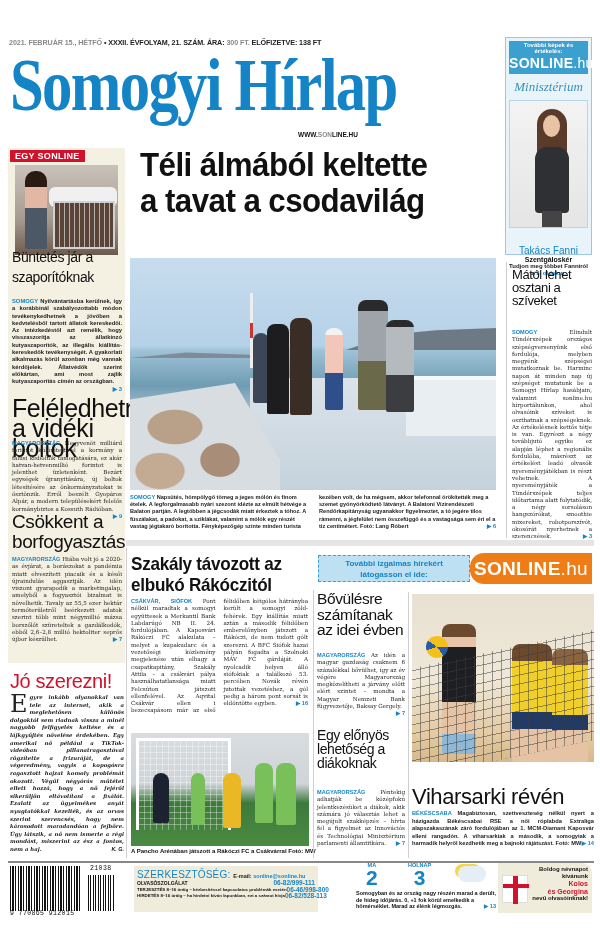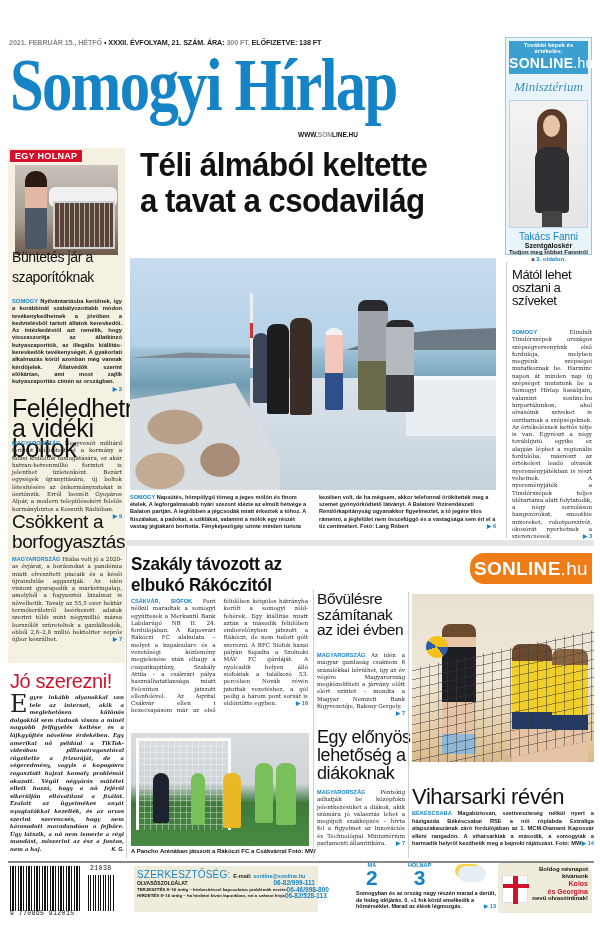--- a/index.html
+++ b/index.html
@@ -15,21 +15,21 @@
 .promo .top{background:#3b9fcf;color:#fff;text-align:center;padding:1px 0 2px}
 .promo .top .s{font-size:6px;font-weight:bold;display:block}
 .promo .top .b{font-size:14px;font-weight:bold;letter-spacing:.3px}
 .promo .top .b span{font-weight:normal}
 .promo .script{font-family:"Liberation Serif",serif;font-style:italic;color:#3a8fb7;font-size:13px;text-align:center;height:26px;line-height:26px}
 .promo .photo{height:128px;border:1px solid #b9d6e6;background:linear-gradient(180deg,#f3f3f3 0%,#e5e5e5 100%);position:relative;overflow:hidden}
 .promo .photo .hair{position:absolute;left:27px;top:8px;width:30px;height:50px;border-radius:15px 15px 8px 8px;background:#5a3a28}
 .promo .photo .face{position:absolute;left:33px;top:14px;width:17px;height:22px;border-radius:50%;background:#e8c3a6}
 .promo .photo .dress{position:absolute;left:25px;top:46px;width:34px;height:66px;border-radius:12px 12px 4px 4px;background:#2e3033}
 .promo .photo .legs{position:absolute;left:32px;top:110px;width:20px;height:18px;background:#444}
-.promo .name{color:#1584c6;font-size:10px;text-align:center;margin-top:3px}
+.promo .name{color:#1584c6;font-size:10px;text-align:center;margin-top:17px}
 .promo .place{font-size:7px;text-align:center;font-weight:bold}
 .promo .more{font-size:6px;text-align:center;line-height:7px}
 .promo .more span{color:#1584c6;font-weight:bold}
 
 .leftcol{left:8px;top:148px;width:117px;height:515px;background:#f4f0e2}
 .egy{left:10px;top:150px;background:#d0122c;color:#fff;font-size:9px;font-weight:bold;padding:1px 5px;letter-spacing:.3px}
 .dogimg{left:15px;top:165px;width:103px;height:90px;background:linear-gradient(180deg,#c9c2bb 0%,#a79b90 60%,#6d5a4d 100%);overflow:hidden}
 .dogimg .cage{position:absolute;left:38px;top:36px;width:62px;height:48px;border:2px solid #cfd2d4;background:repeating-linear-gradient(90deg,transparent 0 4px,rgba(220,220,220,.7) 4px 5px),#5a4437}
 .dogimg .tarp{position:absolute;left:34px;top:22px;width:68px;height:20px;background:#f0f0f0;border-radius:6px}
 .dogimg .person{position:absolute;left:10px;top:6px;width:22px;height:78px;background:linear-gradient(180deg,#2a1a12 0 20%,#e2b8a5 20% 48%,#4c5866 48% 100%);border-radius:10px 10px 2px 2px}
@@ -58,21 +58,21 @@
 .szakbody{left:131px;top:598px;width:177px;column-count:2;column-gap:8px}
 .footimg{left:131px;top:733px;width:178px;height:113px;overflow:hidden;background:linear-gradient(180deg,#d9dde0 0%,#cfd4d8 45%,#3d7a3a 62%,#4a8b43 100%)}
 .footimg .goal{position:absolute;left:5px;top:5px;width:95px;height:92px;border:3px solid #fff;border-bottom:none;background:repeating-linear-gradient(90deg,transparent 0 5px,rgba(255,255,255,.35) 5px 6px),repeating-linear-gradient(0deg,transparent 0 5px,rgba(255,255,255,.35) 5px 6px)}
 .footcap{left:131px;top:848px;font-size:6px;font-weight:bold;white-space:nowrap}
 .banner{left:318px;top:553px;width:276px;height:31px}
 .banner .l{position:absolute;left:0;top:2px;width:152px;height:27px;background:#bde0f2;border:1px dashed #3a9fd0;color:#1584c6;text-align:center;font-size:8px;font-weight:bold;line-height:11px;padding-top:2px}
 .banner .r{position:absolute;left:152px;top:0;width:122px;height:31px;background:#ef7d17;border-radius:14px 0 0 14px;color:#fff;font-size:19px;font-weight:bold;text-align:center;line-height:31px;letter-spacing:.3px}
 .banner .r span{font-weight:normal}
 .bov{left:317px;top:591px;font-size:15.5px;font-weight:bold;line-height:17px;letter-spacing:-.3px}
 .bovbody{left:317px;top:652px;width:88px}
-.egyelo{left:317px;top:728px;font-size:18px;line-height:19px;letter-spacing:-.4px}
+.egyelo{left:317px;top:728px;font-size:14px;line-height:19px;letter-spacing:-.4px}
 .egyelobody{left:317px;top:789px;width:88px}
 .volley{left:412px;top:594px;width:182px;height:168px;overflow:hidden;background:linear-gradient(180deg,#e8e1d2 0%,#efe8d9 50%,#e3c9a0 85%,#d8b88c 100%)}
 .volley .net{position:absolute;left:0;top:55px;width:182px;height:110px;background:repeating-linear-gradient(90deg,transparent 0 8px,rgba(60,60,60,.5) 8px 9px),repeating-linear-gradient(0deg,transparent 0 8px,rgba(60,60,60,.5) 8px 9px);transform:skewY(-12deg)}
 .volley .ball{position:absolute;left:14px;top:42px;width:22px;height:22px;border-radius:50%;background:conic-gradient(#f2c21b 0 25%,#2a5aa8 25% 40%,#f2c21b 40% 70%,#2a5aa8 70% 85%,#f2c21b 85%)}
 .vih{left:412px;top:786px;font-size:22px;line-height:24px;letter-spacing:-.5px}
 .vihbody{left:412px;top:810px;width:182px}
 
 .footrule{left:8px;top:861px;width:586px;height:2px;background:#888}
 .barcode{left:10px;top:866px;width:72px;height:45px;background:repeating-linear-gradient(90deg,#111 0 1px,#fff 1px 2px,#111 2px 4px,#fff 4px 5px,#111 5px 6px,#fff 6px 8px)}
 .barcode2{left:88px;top:875px;width:26px;height:36px;background:repeating-linear-gradient(90deg,#111 0 1px,#fff 1px 2px,#111 2px 3px,#fff 3px 5px)}
@@ -121,21 +121,21 @@
       <div class="face"></div>
       <div class="dress"></div>
       <div class="legs"></div>
   </div>
   <div class="name">Takács Fanni</div>
   <div class="place">Szentgáloskér</div>
   <div class="more"><span style="color:#222;font-weight:bold">Tudjon meg többet Fanniról a</span> <span>3. oldalon.</span></div>
 </div>
 
 <div class="abs leftcol"></div>
-<div class="abs egy">EGY HOLNAP</div>
+<div class="abs egy">EGY SONLINE</div>
 <div class="abs dogimg">
   <div class="person"></div>
     <div class="tarp"></div>
     <div class="cage"></div>
 </div>
 
 <h2 class="abs l" style="left:12px;top:247px;width:112px;font-size:14px;line-height:20px">Büntetés jár a szaporítóknak</h2>
 <div class="abs bodysans" style="left:12px;top:298px;width:110px">
   <span class="tag">SOMOGY</span>
   <span>Nyilvántartásba kerülnek, így a korábbinál szabályozottabb módon tevékenykedhetnek a jövőben a kedvtelésből tartott állatok kereskedői. Az intézkedéstől azt remélik, hogy visszaszorítja az állatkínzó kutyaszaporítók, az illegális kiállítás-kereskedők tevékenységét. A gyakorlati alkalmazás körül azonban még vannak kérdőjelek. Állatvédők szerint előkártan, ami most zajlik kutyaszaporítás címén az országban.</span>
@@ -211,20 +211,24 @@
   <div class="ppl" style="left:22px;top:40px;width:16px;height:50px;background:#1c2230"></div>
   <div class="ppl" style="left:60px;top:40px;width:14px;height:52px;background:#7ac05a"></div>
   <div class="ppl" style="left:92px;top:40px;width:18px;height:55px;background:#e9b824"></div>
   <div class="ppl" style="left:124px;top:30px;width:18px;height:60px;background:#7ac05a"></div>
   <div class="ppl" style="left:145px;top:30px;width:20px;height:62px;background:#7ac05a"></div>
 </div>
 <div class="abs footcap">A Pancho Arénában játszott a Rákóczi FC a Csákvárral  Fotó: MW</div>
 <div class="abs sep" style="left:313px;top:590px;width:1px;height:268px"></div>
 
 <div class="abs banner">
+  <div class="l">
+    <div>További izgalmas hírekért</div>
+    <div>látogasson el ide:</div>
+  </div>
   <div class="r"><b>SONLINE</b><span>.hu</span></div>
 </div>
 
 <h2 class="abs l bov" style="width:92px">Bővülésre számítanak az idei évben</h2>
 <div class="abs body bovbody">
   <span class="tag">MAGYARORSZÁG</span>
   <span>Az idén a magyar gazdaság csaknem 6 százalékkal bővülhet, így az év végére Magyarország megközelítheti a járvány előtt elért szintet – mondta a Magyar Nemzeti Bank fügyvezetője, Baksay Gergely.</span>
   <span class="ref">▶ 7</span>
 </div>
 <h2 class="abs l egyelo" style="width:94px">Egy előnyös lehetőség a diákoknak</h2>

